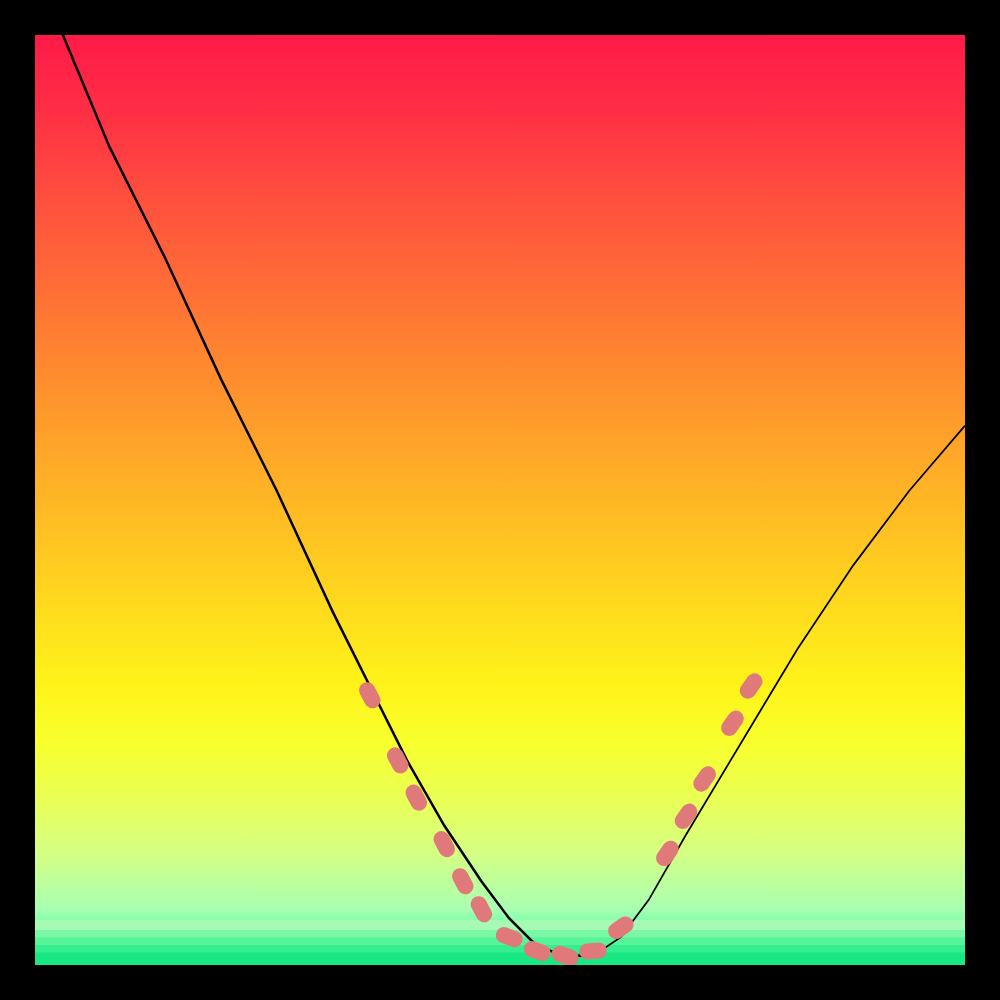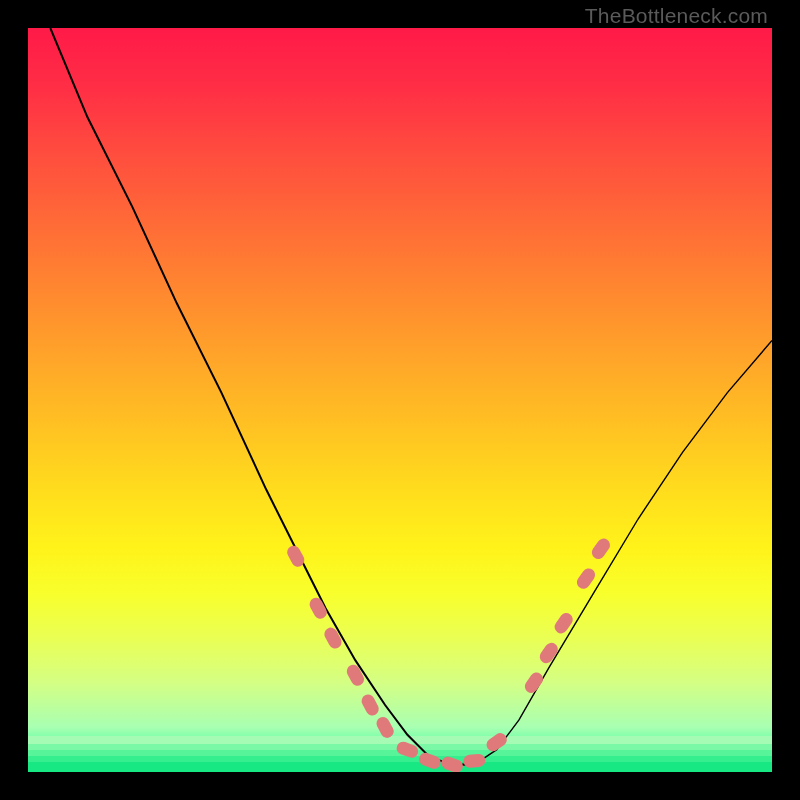--- a/index.html
+++ b/index.html
@@ -77,21 +77,20 @@
   .b1 { bottom: 0;  height: 10px; background: #18e884; }
   .b2 { bottom: 10px; height: 6px; background: #35ef8f; }
   .b3 { bottom: 16px; height: 6px; background: #57f49a; }
   .b4 { bottom: 22px; height: 6px; background: #7bf8a6; }
   .b5 { bottom: 28px; height: 8px; background: #a6fbb4; }
 </style>
 </head>
 <body>
 
 <div class="frame">
-  <div class="attribution">TheBottleneck.com</div>
 
   <div class="plot">
     <div class="band b5"></div>
     <div class="band b4"></div>
     <div class="band b3"></div>
     <div class="band b2"></div>
     <div class="band b1"></div>
 
     <svg class="overlay" viewBox="0 0 744 744" preserveAspectRatio="none">
       <path id="curve-left" class="curve" d="M22.3 0.0 L59.5 89.3 L104.2 178.6 L148.8 275.3 L193.4 364.6 L238.1 461.3 L267.8 520.8 L297.6 580.3 L327.4 632.4 L357.1 677.0 L379.4 706.8 L401.8 729.1 L424.1 736.6 L446.4 736.6 "></path>

